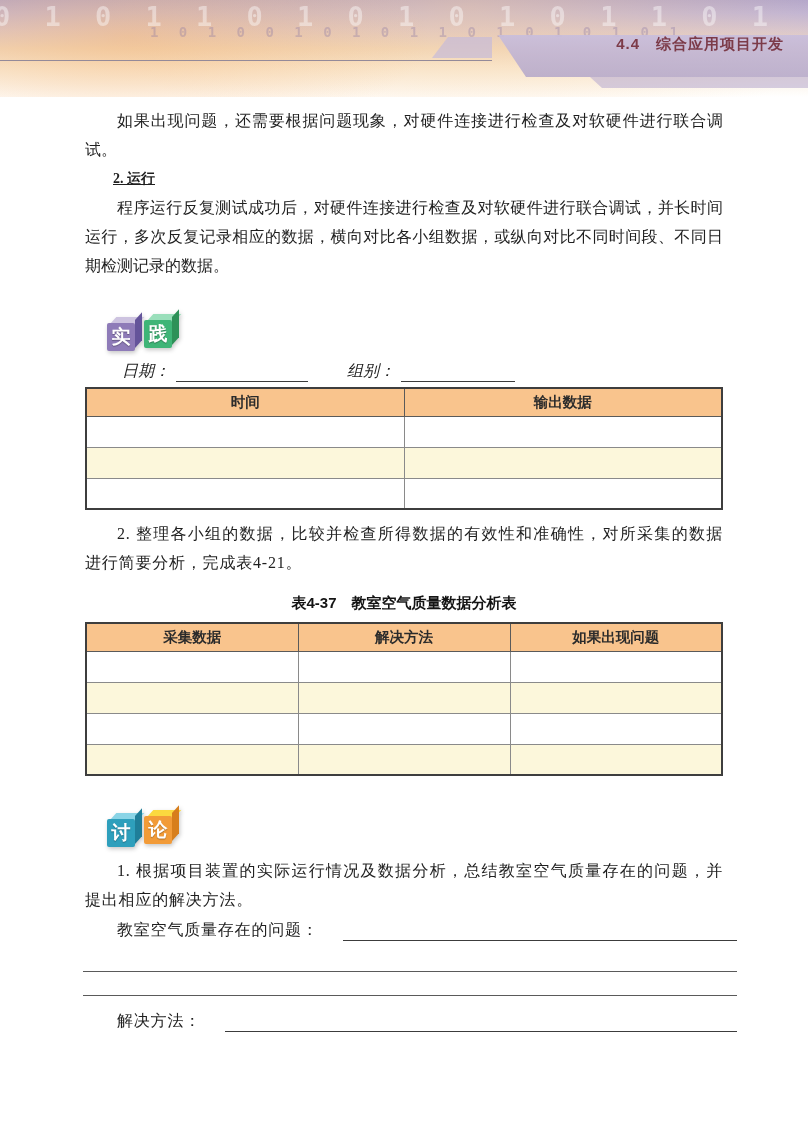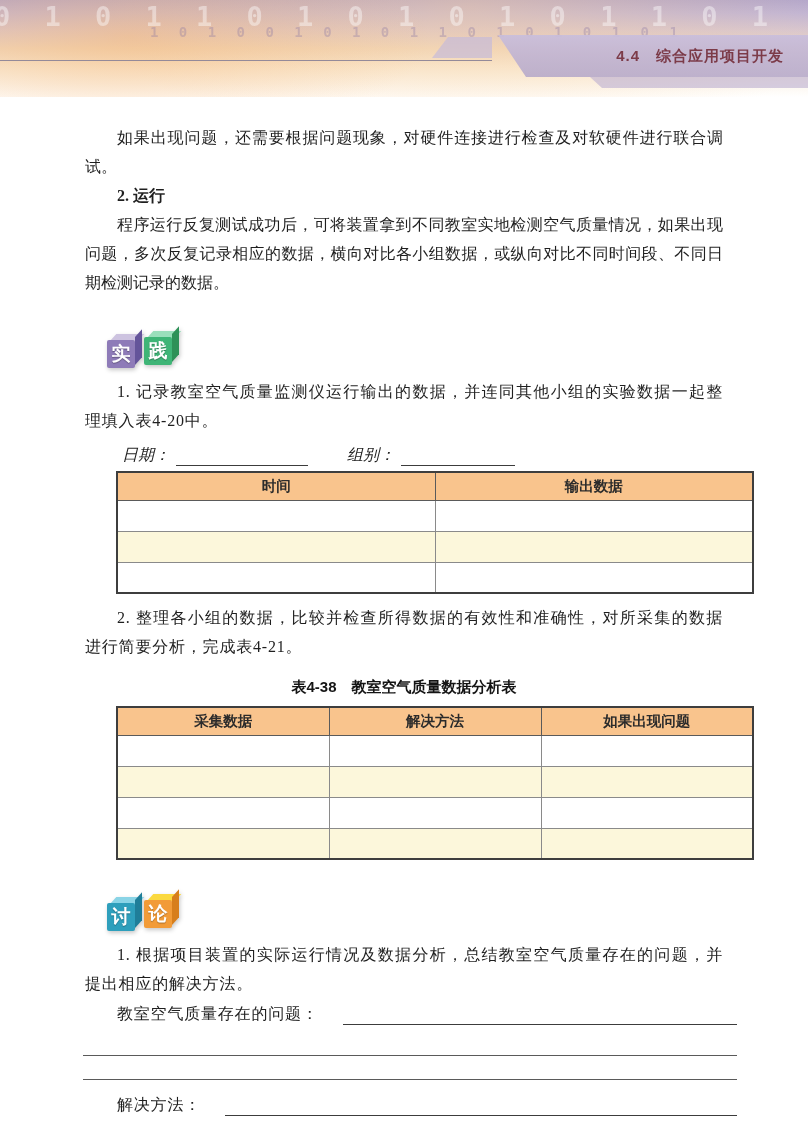--- a/index.html
+++ b/index.html
@@ -27,38 +27,38 @@
   .banner-rule { position:absolute; top:60px; left:0; width:492px; height:1px; background:#948a99; }
   .tab-pre {
     position:absolute; top:37px; right:316px; width:60px; height:21px;
     background:rgba(198,186,217,0.70);
     -webkit-clip-path:polygon(16px 0,100% 0,100% 100%,0 100%); clip-path:polygon(16px 0,100% 0,100% 100%,0 100%);
   }
   .banner-tab {
     position:absolute; top:35px; right:0; width:326px; height:42px;
     background:linear-gradient(180deg, rgba(201,190,220,0.92), rgba(179,166,201,0.85));
     -webkit-clip-path:polygon(16px 0,100% 0,100% 100%,44px 100%); clip-path:polygon(16px 0,100% 0,100% 100%,44px 100%);
-    display:flex; align-items:center; justify-content:flex-end; padding-right:24px;
+    display:flex; justify-content:flex-end; padding-right:24px;
   }
   .tab-step {
     position:absolute; top:77px; right:0; width:236px; height:11px;
     background:rgba(187,174,209,0.60);
     -webkit-clip-path:polygon(18px 0,100% 0,100% 100%,30px 100%); clip-path:polygon(18px 0,100% 0,100% 100%,30px 100%);
   }
   .tab-title {
     font-family:"Liberation Sans", sans-serif; font-weight:bold; font-size:15px;
     color:#7c3b49; letter-spacing:1px;
   }
 
   
   .content { flex:1 1 auto; padding:0 85px; }
   .para { font-size:16px; line-height:29px; text-align:justify; }
   .indent { text-indent:2em; }
-  .p1 { margin-top:26px; }
-  .hnum { font-weight:bold; font-size:16px; line-height:29px; text-indent:2em; }
+  .p1 { margin-top:9px; }
+  .hnum { font-weight:bold; font-size:14px; line-height:29px; text-indent:2em;text-decoration:underline; }
   .item { letter-spacing:0.8px; margin-top:9px; }
 
   
   .badge { display:flex; align-items:flex-end; height:46px; margin:25px 0 0 22px; }
   .cube { position:relative; width:28px; height:28px; margin-right:9px; filter:drop-shadow(1px 2px 2px rgba(0,0,0,0.22)); }
   .cube.raised { margin-bottom:3px; }
   .cube-front {
     position:absolute; left:0; bottom:0; width:28px; height:28px; border-radius:2px;
     display:flex; align-items:center; justify-content:center;
     font-family:"Liberation Sans", sans-serif; font-weight:bold; font-size:19px; color:#fff;
@@ -75,21 +75,21 @@
   .tbl-caption {
     margin-top:17px; text-align:center;
     font-family:"Liberation Sans", sans-serif; font-weight:bold; font-size:15px; color:#141414;
   }
   .date-row { margin:10px 0 5px 37px; font-size:16px; }
   .date-row .lbl { margin-right:6px;font-style:italic; }
   .date-row .lbl.g { margin-left:35px; }
   .fill { display:inline-block; border-bottom:1.5px solid #3c3c3c; height:1.1em; vertical-align:bottom; }
   .w130 { width:132px; } .w115 { width:114px; }
 
-  table.tbl { width:100%; border-collapse:collapse; border:2px solid #3e3e3e; table-layout:fixed;margin-left:31px; }
+  table.tbl { width:100%; border-collapse:collapse; border:2px solid #3e3e3e; table-layout:fixed; }
   table.tbl th {
     background:#f9c48d; height:28px; font-family:"Liberation Sans", sans-serif;
     font-weight:bold; font-size:14.5px; color:#2b2b2b; border:1px solid #5a5a5a;
   }
   table.tbl td { height:31px; border:1px solid #8a8a8a; }
   tr.ry td { background:#fcf7db; }
   .t20 { margin-top:2px; }
   .t21 { margin-top:9px;padding-left:45px; }
 
   
@@ -113,36 +113,35 @@
     <div class="tab-step"></div>
     <div class="banner-tab">
       <span class="tab-title">4.4　综合应用项目开发</span>
     </div>
   </header>
 
   <main class="content">
 
     <p class="para indent p1">如果出现问题，还需要根据问题现象，对硬件连接进行检查及对软硬件进行联合调试。</p>
     <p class="hnum">2. 运行</p>
-    <p class="para indent">程序运行反复测试成功后，可将装置拿到不同教室实地检测空气质量情况，如果出现问题，多次反复记录相应的数据，横向对比各小组数据，或纵向对比不同时间段、不同日期检测记录的数据。</p>
+    <p class="para indent">程序运行反复测试成功后，对硬件连接进行检查及对软硬件进行联合调试，并长时间运行，多次反复记录相应的数据，横向对比各小组数据，或纵向对比不同时间段、不同日期检测记录的数据。</p>
 
     <div class="badge">
       <div class="cube cb-purple">
         <span class="cube-top"></span>
         <span class="cube-side"></span>
         <span class="cube-front">实</span>
       </div>
       <div class="cube cb-green raised">
         <span class="cube-top"></span>
         <span class="cube-side"></span>
         <span class="cube-front">践</span>
       </div>
     </div>
 
-    <p class="para indent item">1. 记录教室空气质量监测仪运行输出的数据，并连同其他小组的实验数据一起整理填入表4-20中。</p>
 
 
     <div class="date-row">
       <span class="lbl">日期：</span><span class="fill w130"></span>
       <span class="lbl g">组别：</span><span class="fill w115"></span>
     </div>
 
     <table class="tbl t20">
       <thead>
         <tr>
@@ -161,21 +160,21 @@
           </tr>
         <tr class="rw">
             <td></td>
             <td></td>
           </tr>
       </tbody>
     </table>
 
     <p class="para indent item">2. 整理各小组的数据，比较并检查所得数据的有效性和准确性，对所采集的数据进行简要分析，完成表4-21。</p>
 
-    <h3 class="tbl-caption">表4-38　教室空气质量数据分析表</h3>
+    <h3 class="tbl-caption">表4-37　教室空气质量数据分析表</h3>
 
     <table class="tbl t21">
       <thead>
         <tr>
           <th>采集数据</th>
           <th>解决方法</th>
           <th>如果出现问题</th>
         </tr>
       </thead>
       <tbody>

